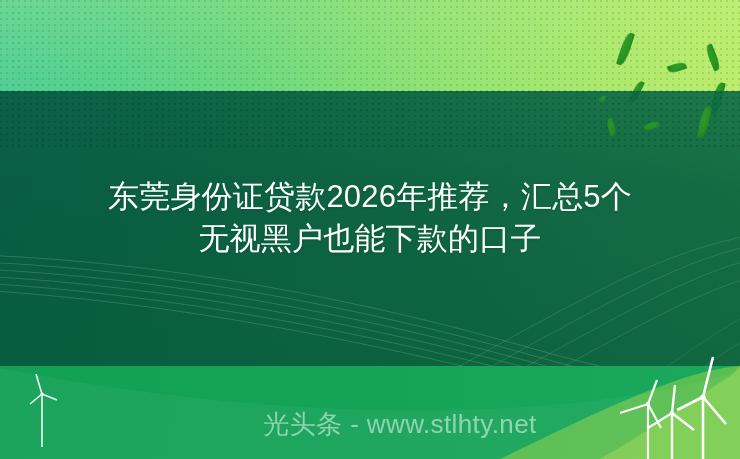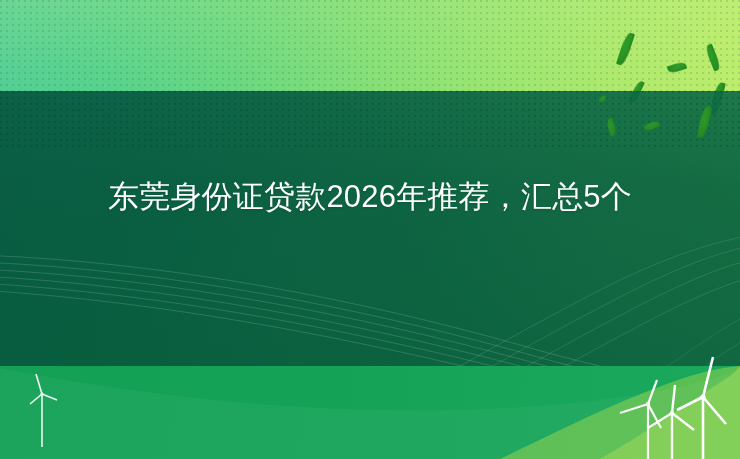--- a/index.html
+++ b/index.html
@@ -230,16 +230,18 @@
       <line x1="703" y1="397" x2="703" y2="459"></line>
       <line x1="703" y1="397" x2="713" y2="357"></line>
       <line x1="703" y1="397" x2="677" y2="410"></line>
       <line x1="703" y1="397" x2="726" y2="424"></line>
       <circle cx="703" cy="397" r="2.6" fill="#ffffff" stroke="none"></circle>
     </g>
   </svg>
 
   <div id="title-block">
     <span class="title-line">东莞身份证贷款2026年推荐，汇总5个</span>
+    <span class="title-line">无视黑户也能下款的口子</span>
   </div>
 
+  <div id="watermark">光头条 - www.stlhty.net</div>
 
 </div>
 
 </body></html>

